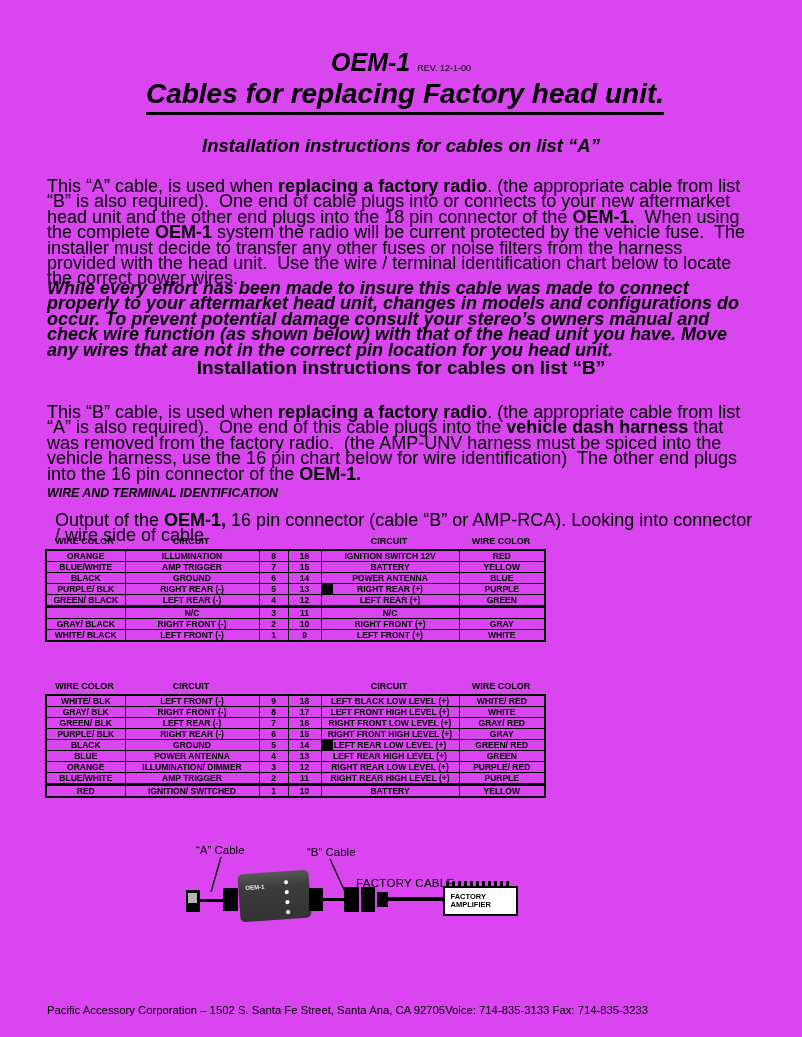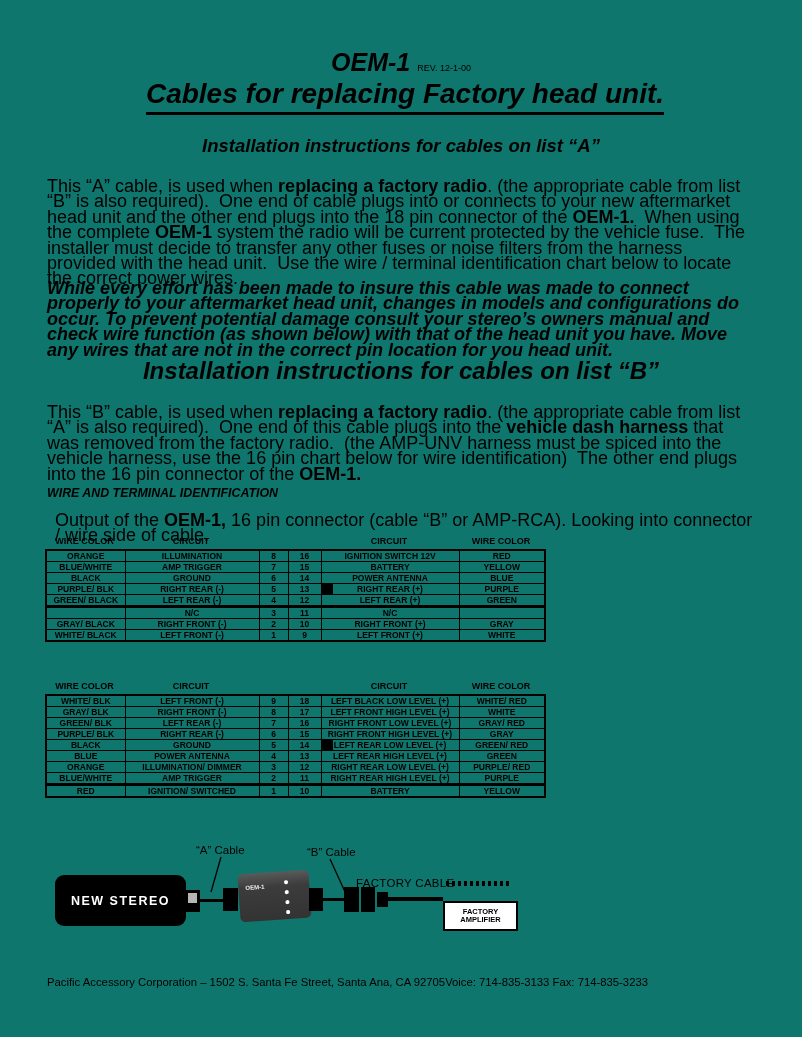--- a/index.html
+++ b/index.html
@@ -1,31 +1,31 @@
 <!DOCTYPE html>
 <html><head>
 <meta charset="utf-8">
 <style>
   html,body{margin:0;padding:0;background:#fff;}
   .page{
-    position:relative;width:802px;height:1037px;background:#0f766e;
+    position:relative;width:802px;height:1037px;background:#d946ef;
     font-family:"Liberation Sans",sans-serif;color:#000;overflow:hidden;
   }
   .abs{position:absolute;}
   .centered{left:0;right:0;text-align:center;}
 
   
   .title-line{top:48px;}
   .title-main{font-size:25px;font-weight:bold;font-style:italic;letter-spacing:0px;}
   .title-rev{font-size:9px;margin-left:7px;}
   .subtitle-line{top:78px;padding-left:8px;}
   .subtitle{display:inline-block;font-size:28px;font-weight:bold;font-style:italic;
             border-bottom:3.5px solid #000;padding-bottom:2px;}
   .heading-a{top:135px;font-size:18.5px;font-weight:bold;font-style:italic;}
-  .heading-b{top:357px;font-size:24px;font-weight:bold;font-style:italic;}
+  .heading-b{top:357px;font-size:19px;font-weight:bold;}
 
   
   .bodytext{left:47px;width:700px;font-size:18px;line-height:15.4px;white-space:pre-wrap;}
   .para-a{top:179px;}
   .warning{top:281px;font-weight:bold;font-style:italic;}
   .para-b{top:405px;}
   .wire-heading{top:486px;left:47px;font-size:12.4px;font-weight:bold;font-style:italic;}
   .output-line{top:513px;margin-left:8px;}
   .input-line{top:657px;}
 
@@ -66,25 +66,25 @@
   .dev-dot{position:absolute;width:3.5px;height:3.5px;border-radius:50%;background:#fff;left:46px;}
   .dd1{top:9px;} .dd2{top:19px;} .dd3{top:29px;} .dd4{top:39px;}
   .plug-b1{left:309px;top:50px;width:14px;height:23px;}
   .wire-b{left:323px;top:60px;width:21px;height:3px;}
   .plug-b2{left:344px;top:49px;width:15px;height:25px;}
   .plug-b3{left:361px;top:49px;width:14px;height:25px;}
   .plug-b4{left:377px;top:54px;width:11px;height:15px;}
   .wire-f{left:388px;top:59px;width:55px;height:4px;}
   .amp-fins{position:absolute;left:446px;top:43px;width:65px;height:5px;
             background:repeating-linear-gradient(90deg,#000 0 3px,transparent 3px 6px);}
-  .amp{position:absolute;left:443px;top:63px;width:71px;height:26px;background:#fff;
-       border:2px solid #000;display:flex;align-items:center;justify-content:center;text-align:center;}
+  .amp{position:absolute;left:443px;top:48px;width:71px;height:26px;background:#fff;
+       border:2px solid #000;display:flex;align-items:center;justify-content:center;}
   .amp span{font-size:7.5px;font-weight:bold;line-height:8.5px;width:60px;}
 
-  .footer{top:976px;left:47px;font-size:11.3px;text-align:right;}
+  .footer{top:1004px;left:47px;font-size:11.3px;text-align:right;}
 </style>
 </head>
 <body>
 
 <div class="page">
 
   <div class="abs centered title-line">
     <span class="title-main">OEM-1</span><span class="title-rev">REV. 12-1-00</span>
   </div>
 
@@ -288,23 +288,20 @@
   </div>
 
   <div class="abs diagram">
     <svg class="pointer-lines" width="802" height="105" viewBox="0 0 802 105">
       <line x1="221" y1="19" x2="211" y2="54" stroke="#000" stroke-width="1.3"></line>
       <line x1="330" y1="21" x2="346" y2="56" stroke="#000" stroke-width="1.3"></line>
     </svg>
     <div class="lbl lbl-a">“A” Cable</div>
     <div class="lbl lbl-b">“B” Cable</div>
     <div class="lbl lbl-fc">FACTORY CABLE</div>
-    <div class="new-stereo">
-      <span>NEW STEREO</span>
-    </div>
     <div class="conn stereo-conn"></div>
     <div class="conn-tab"></div>
     <div class="wire wire-a"></div>
     <div class="plug plug-a"></div>
     <div class="device">
       <span class="dev-label">OEM-1</span>
       <span class="dev-dot dd1"></span>
       <span class="dev-dot dd2"></span>
       <span class="dev-dot dd3"></span>
       <span class="dev-dot dd4"></span>

